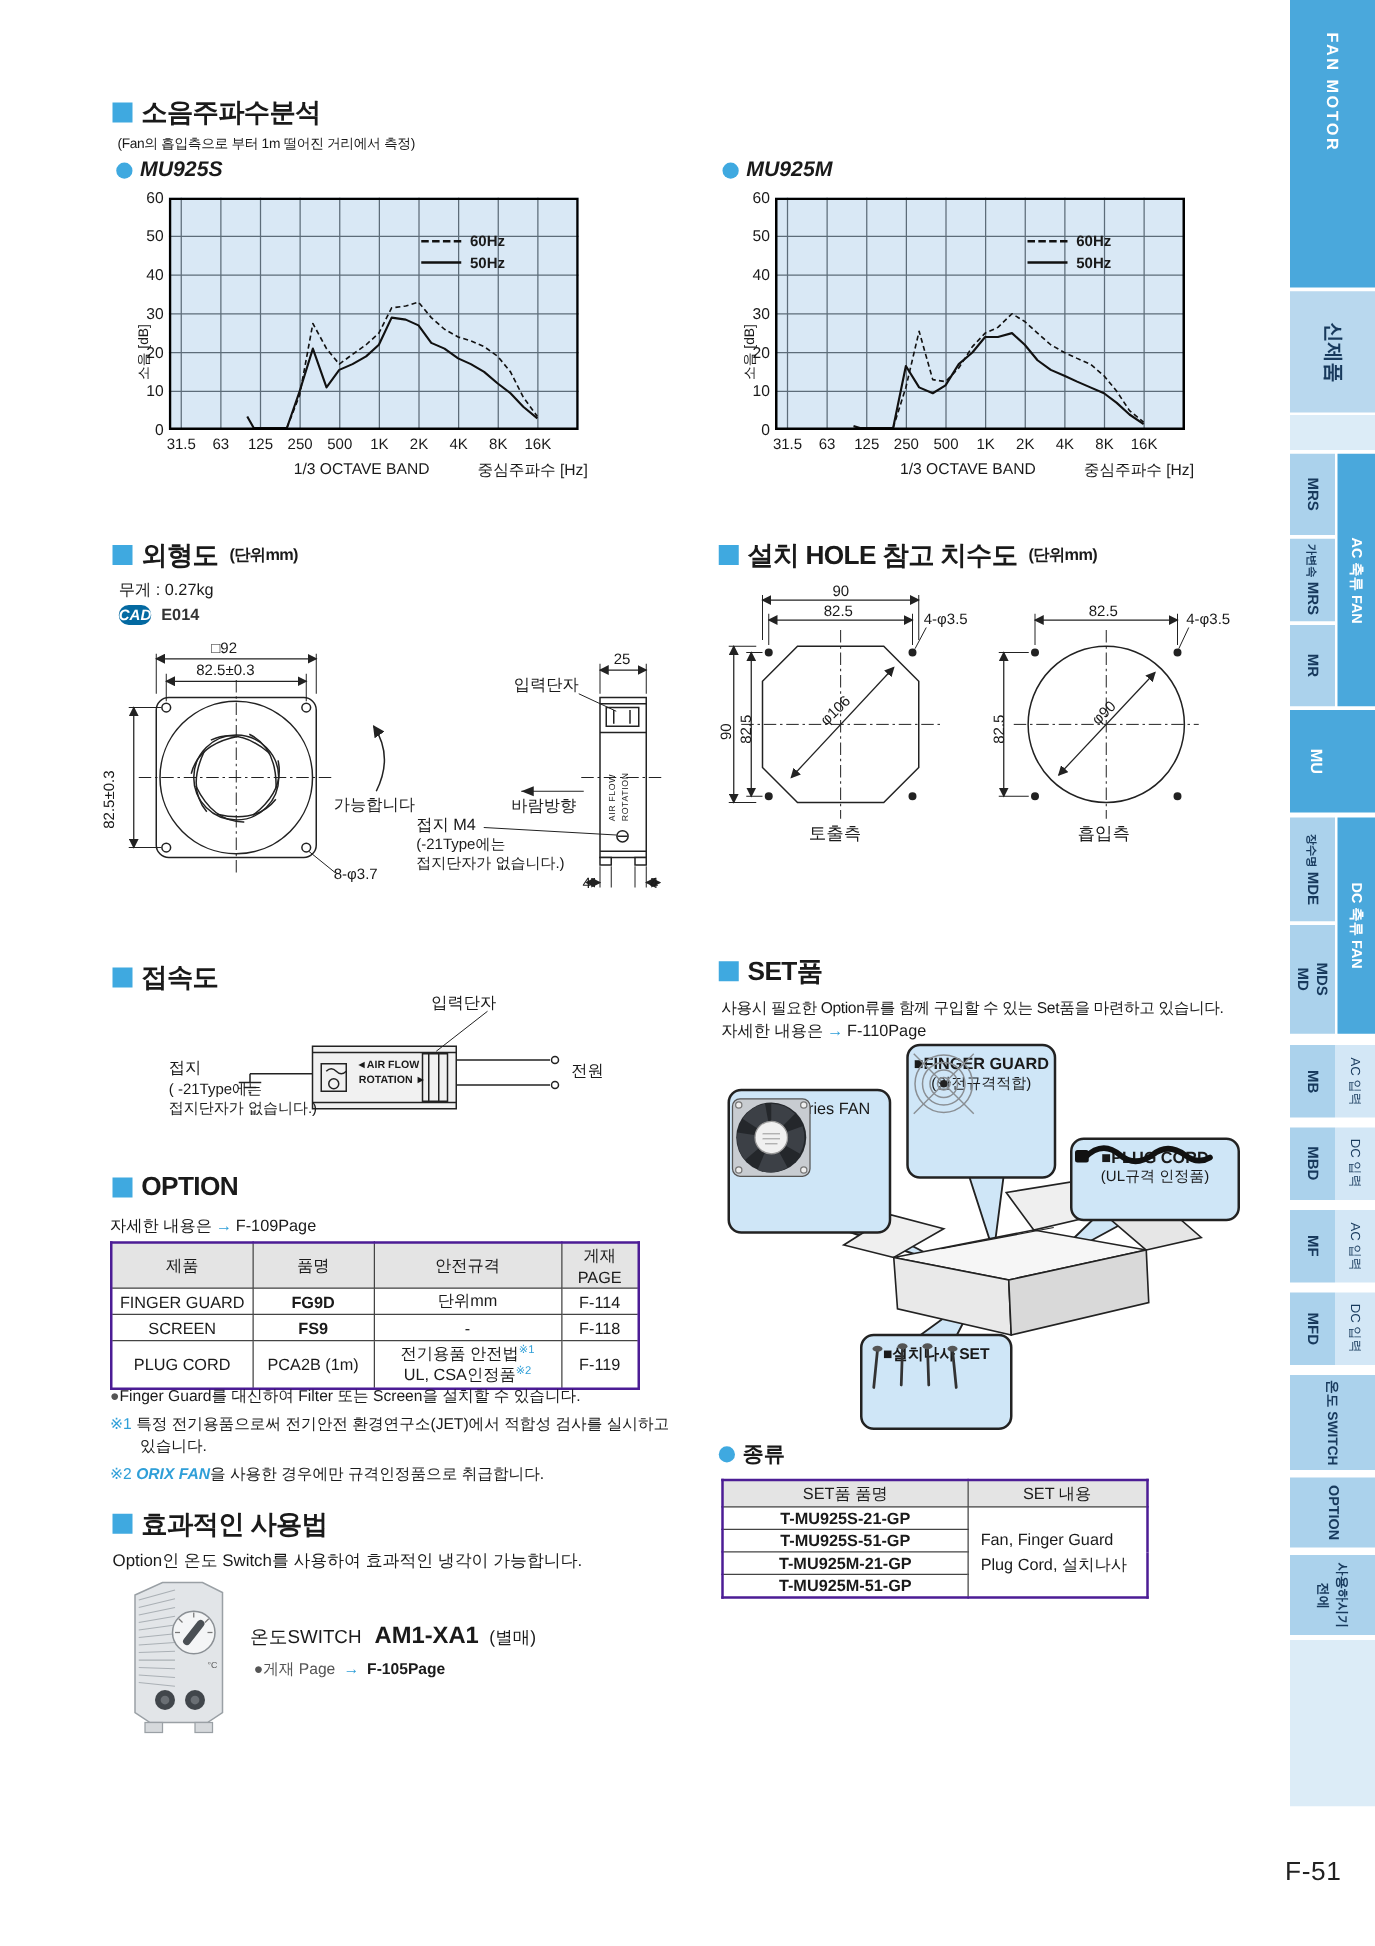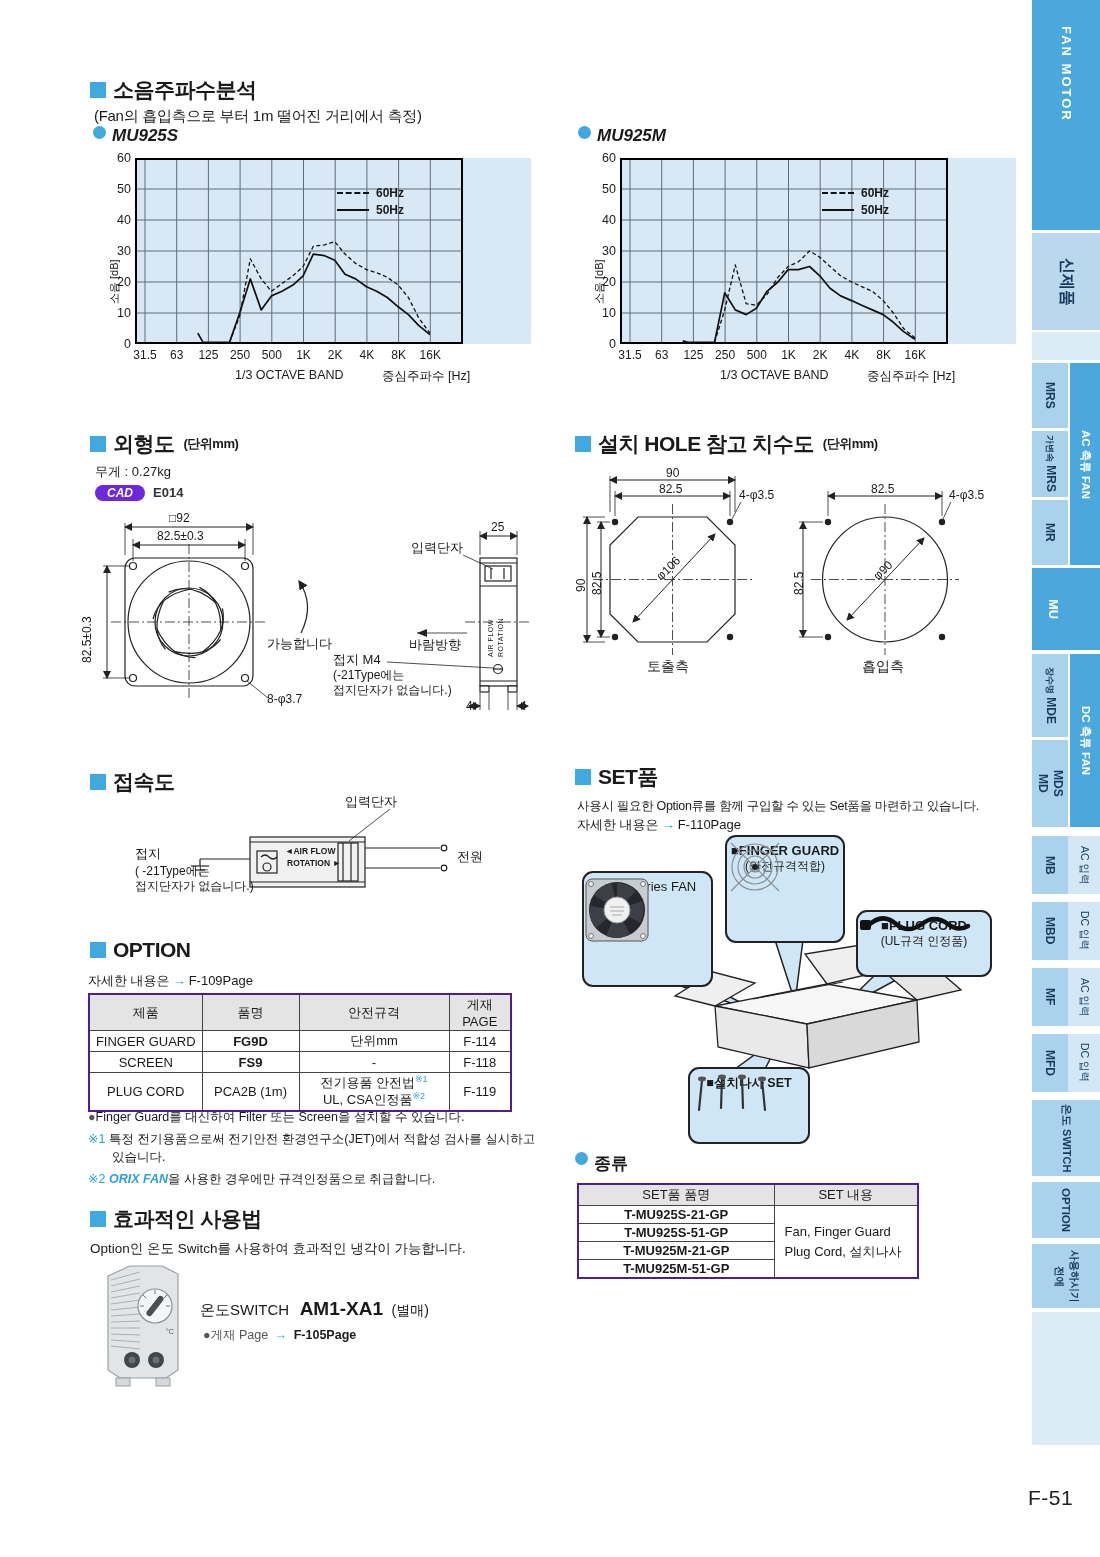--- a/index.html
+++ b/index.html
@@ -7,26 +7,26 @@
   --navy:#17395c; --chartbg:#d9e8f5; --ink:#1a1a1a;
 }
 *{box-sizing:border-box;margin:0;padding:0}
 body{width:1100px;height:1557px;position:relative;background:#fff;overflow:hidden;
      font-family:"Liberation Sans","DejaVu Sans",sans-serif;color:var(--ink)}
 .abs{position:absolute}
 
 .sec-title{display:flex;align-items:center;gap:7px;font-weight:bold;font-size:21px;letter-spacing:-0.5px;white-space:nowrap}
 .sec-title .sq{width:16px;height:16px;background:var(--accent);flex:0 0 auto}
 .sec-title .unit{font-size:13px;font-weight:bold;margin-left:2px}
-.dot-title{display:flex;align-items:flex-start;gap:6px;font-weight:bold;font-style:italic;font-size:17px}
+.dot-title{display:flex;align-items:center;gap:6px;font-weight:bold;font-style:italic;font-size:17px}
 .dot-title .dot{width:13px;height:13px;border-radius:50%;background:var(--accent)}
 
 .chart{position:absolute;width:400px;height:258px}
 .chart-hd{position:absolute;left:-2px;top:-2px}
-.plot{position:absolute;left:40px;top:30px;width:396px;height:186px;background:var(--chartbg)}
+.plot{position:absolute;left:40px;top:30px;width:328px;height:186px;background:var(--chartbg)}
 .plot svg{position:absolute;left:0;top:0}
 .grid line{stroke:#5d6c79;stroke-width:1}
 .ln{fill:none;stroke:#111;stroke-width:1.7;stroke-linejoin:round}
 .ln.dashed{stroke-dasharray:4 2.6;stroke-width:1.3}
 .frame{fill:none;stroke:#000;stroke-width:2}
 .yticks{position:absolute;left:8px;top:30px;width:28px;height:186px;font-size:12.5px}
 .yticks span{position:absolute;right:0;line-height:14px}
 .xticks{position:absolute;left:40px;top:220px;width:328px;height:14px;font-size:12px}
 .xticks span{position:absolute;transform:translateX(-50%);white-space:nowrap}
 .cap{position:absolute;top:240px;font-size:12.5px;white-space:nowrap}
@@ -44,22 +44,22 @@
 .dlbl.k{font-size:13px}
 .dlbl.tiny{font-size:7px;letter-spacing:0.5px;color:#222}
 .rotl{transform:rotate(-90deg);transform-origin:top left}
 .rotd{display:inline-block}
 line.dim{stroke:#222;stroke-width:1;marker-start:url(#arw);marker-end:url(#arw)}
 line.ext{stroke:#222;stroke-width:0.8}
 .cl{stroke:#222;stroke-width:0.8;stroke-dasharray:10 3 2 3;fill:none}
 .art{stroke:#222;stroke-width:1.2;fill:none}
 .artf{stroke:#222;stroke-width:1.2}
 
-.cad-badge{display:inline-block;background:#6d28d9;color:#fff;font-weight:bold;font-style:italic;
-  font-size:12px;padding:1px 12px;border-radius:9px}
+.cad-badge{display:inline-block;background:#0369a1;color:#fff;font-weight:bold;font-style:italic;
+  font-size:12px;padding:1px 0;border-radius:9px}
 .cad-no{font-size:13px;margin-left:8px;font-weight:bold;color:#333}
 
 table{border-collapse:collapse;font-size:13px}
 .dtable td{border:1px solid #444;text-align:center;padding:1px 4px;height:21px}
 .dtable tr.th td{background:#e4e4e4;font-size:13px}
 .dtable{border:2px solid #4c1d95}
 td.b{font-weight:bold}
 sup.sup{color:#2f9fd8;font-size:9px}
 
 .more-line{font-size:13px}
@@ -95,21 +95,21 @@
 .sb-row .tb{width:36px;background:var(--tab);color:var(--navy);font-weight:bold;font-size:12px;
   display:flex;align-items:center;justify-content:center}
 .sb-row .lb{flex:1;background:var(--pale);color:var(--navy);font-size:10.5px;
   display:flex;align-items:center;justify-content:center}
 .sb-mb{top:836px;height:58px}.sb-mbd{top:902px;height:58px}.sb-mf{top:968px;height:58px}.sb-mfd{top:1034px;height:58px}
 .sb-temp{top:1100px;height:76px;background:var(--tab);color:var(--navy);font-weight:bold;font-size:11px}
 .sb-opt{top:1182px;height:56px;background:var(--tab);color:var(--navy);font-weight:bold;font-size:11.5px}
 .sb-before{top:1244px;height:64px;background:var(--tab);color:var(--navy);font-weight:bold;font-size:10.5px}
 .sb-pale2{top:1312px;height:133px;background:var(--paler)}
 #pagenum{position:absolute;left:1028px;top:1486px;font-size:21px;color:#222;letter-spacing:0.5px}
-.small-sub{font-size:15px;letter-spacing:-0.3px}
+.small-sub{font-size:11px;letter-spacing:-0.3px}
 </style>
 </head>
 <body>
 
 <svg width="0" height="0" style="position:absolute">
   <defs>
     <marker id="arw" markerWidth="8" markerHeight="8" refX="7" refY="4" orient="auto-start-reverse">
       <path d="M0,0L8,4L0,8z" fill="#222"></path>
     </marker>
   </defs>

